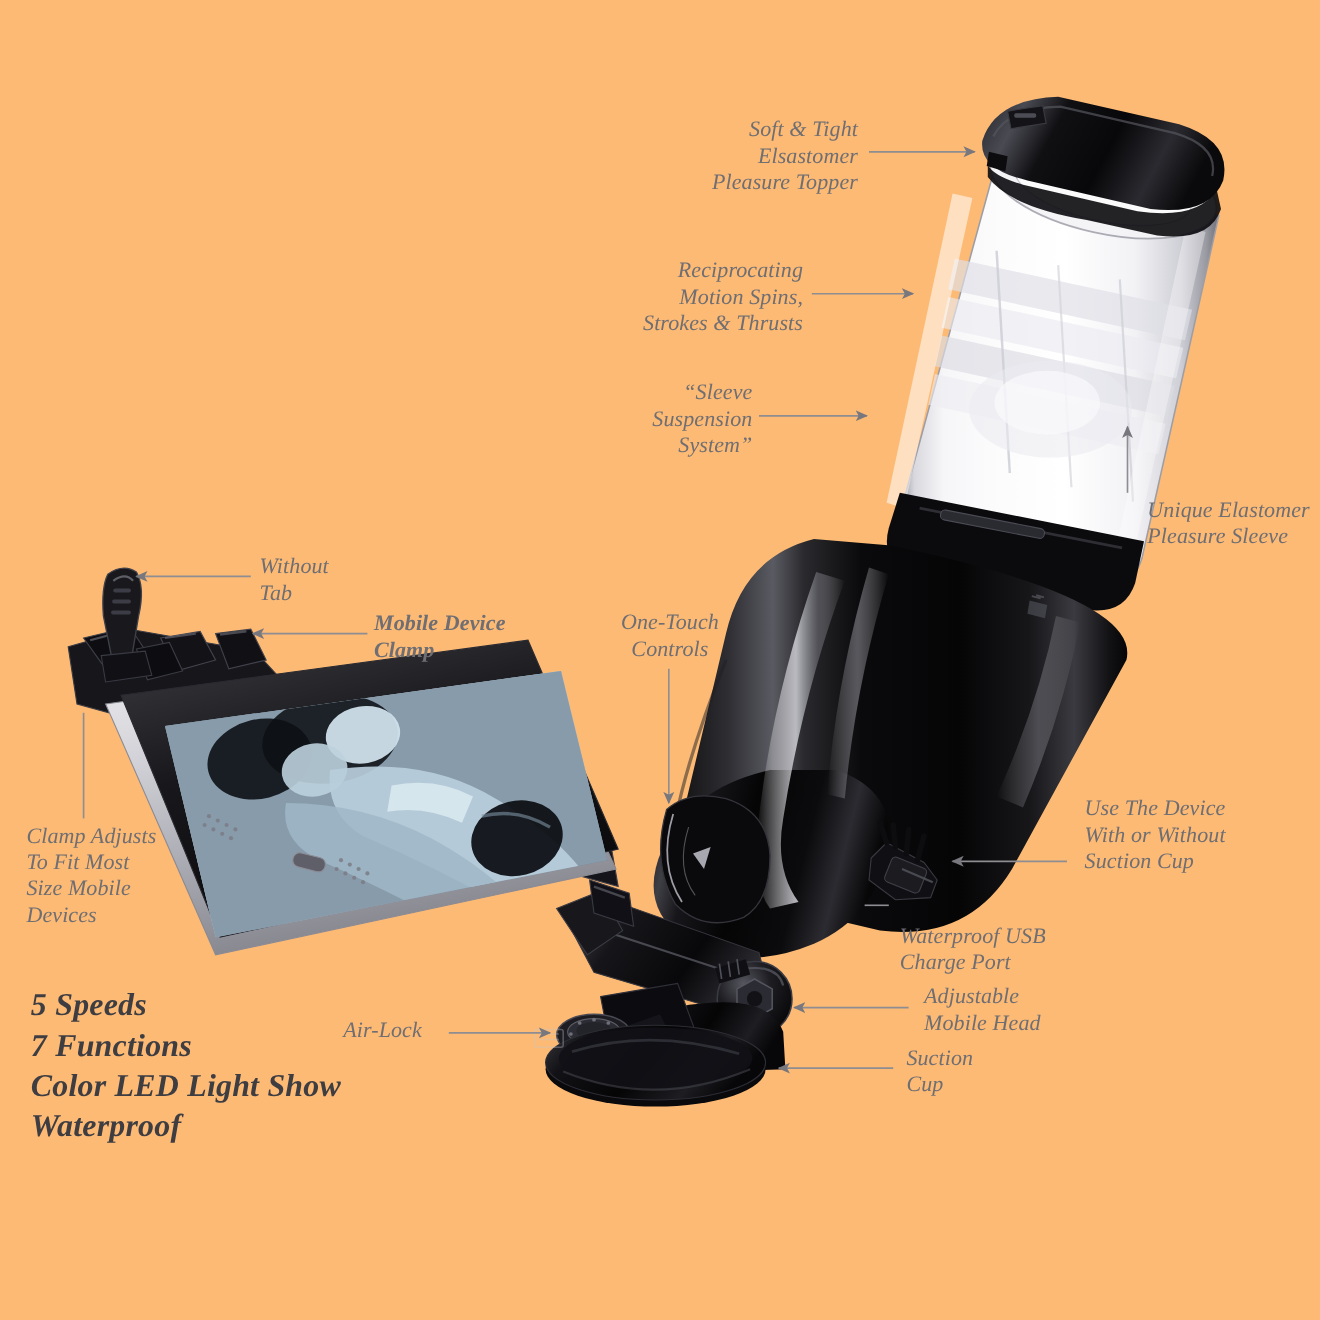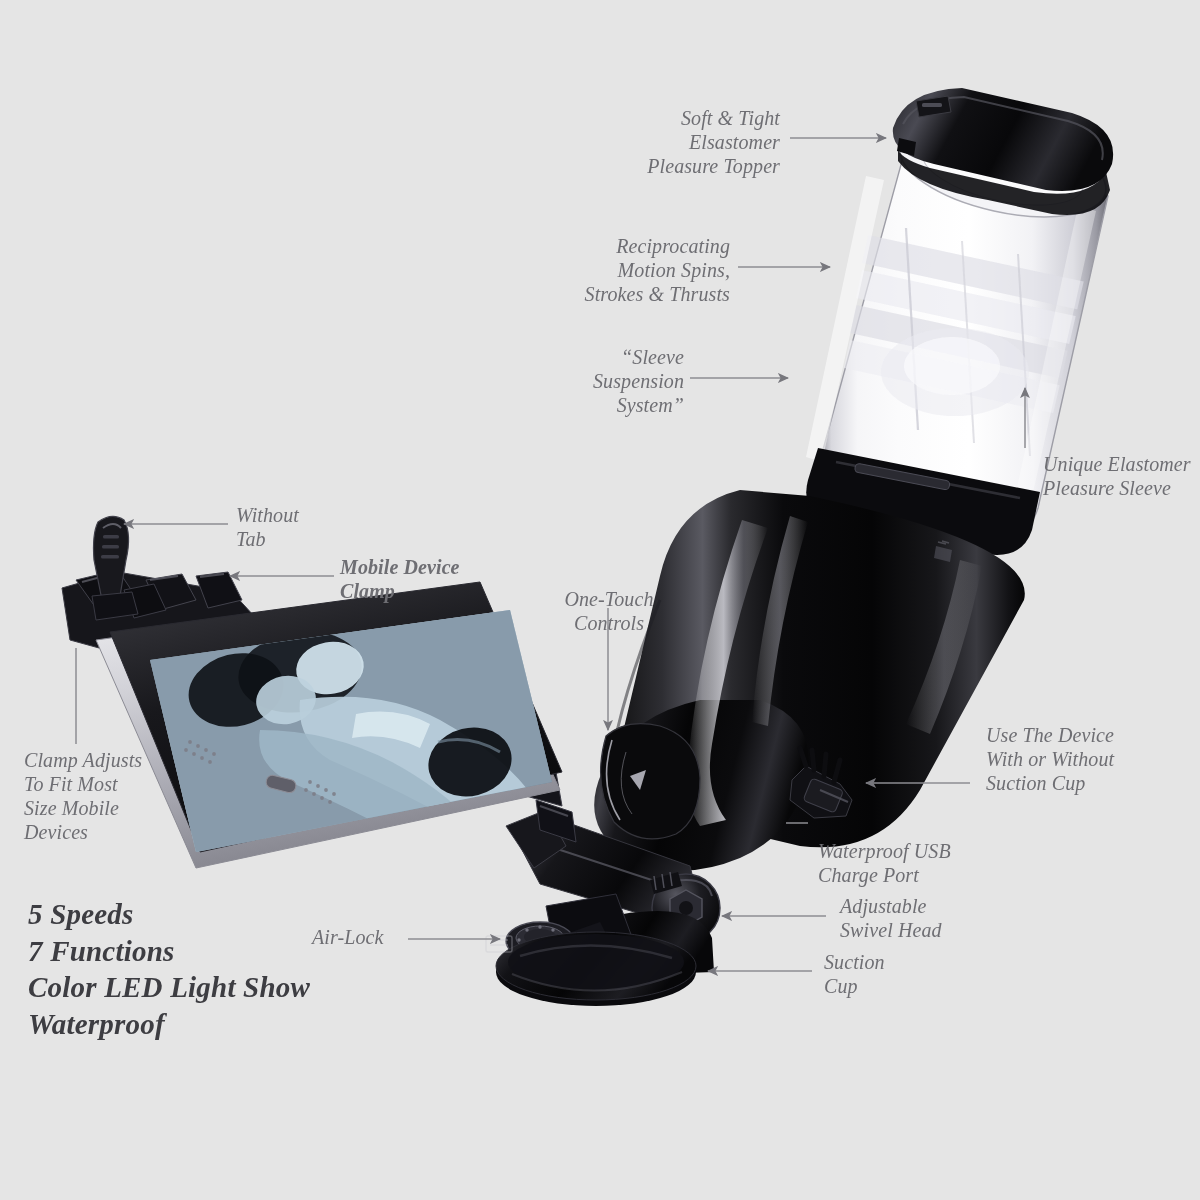--- a/index.html
+++ b/index.html
@@ -8,21 +8,21 @@
     padding: 0;
     background: #ffffff;
   }
   body {
     font-family: "Liberation Serif", "DejaVu Serif", serif;
   }
   #stage {
     position: relative;
     width: 1200px;
     height: 1200px;
-    background: #e5e5e5;
+    background: #fdba74;
     overflow: hidden;
   }
   #artwork {
     position: absolute;
     left: 0; top: 0;
     width: 1200px;
     height: 1200px;
     pointer-events: none;
   }
   .callout {
@@ -432,32 +432,32 @@
 Tab</div>
 
   <div class="callout left" style="left:340px; top:555px; width:180px;font-weight:bold;">Mobile Device
 Clamp</div>
 
   <div class="callout left" style="left:24px; top:748px; width:180px;">Clamp Adjusts
 To Fit Most
 Size Mobile
 Devices</div>
 
-  <div class="callout center" style="left:534px; top:554px; width:150px;margin-top:33px;">One-Touch
+  <div class="callout center" style="left:534px; top:554px; width:150px;">One-Touch
 Controls</div>
 
   <div class="callout left" style="left:986px; top:723px; width:190px;">Use The Device
 With or Without
 Suction Cup</div>
 
   <div class="callout left" style="left:818px; top:812px; width:200px;margin-top:27px;">Waterproof USB
 Charge Port</div>
 
   <div class="callout left" style="left:840px; top:894px; width:180px;">Adjustable
-Swivel Head</div>
+Mobile Head</div>
 
   <div class="callout left" style="left:824px; top:950px; width:150px;">Suction
 Cup</div>
 
   <div class="callout left" style="left:312px; top:925px; width:110px;">Air-Lock</div>
 
   <div id="spec-block">5 Speeds
 7 Functions
 Color LED Light Show
 Waterproof</div>

